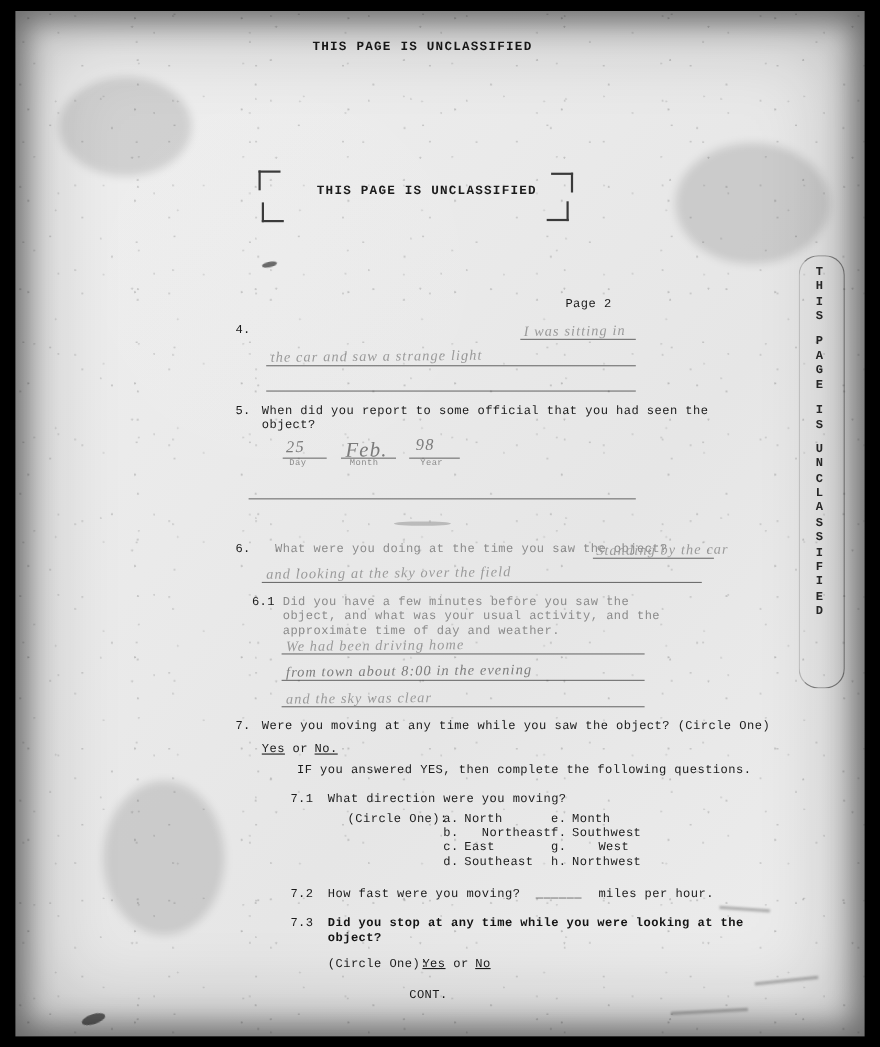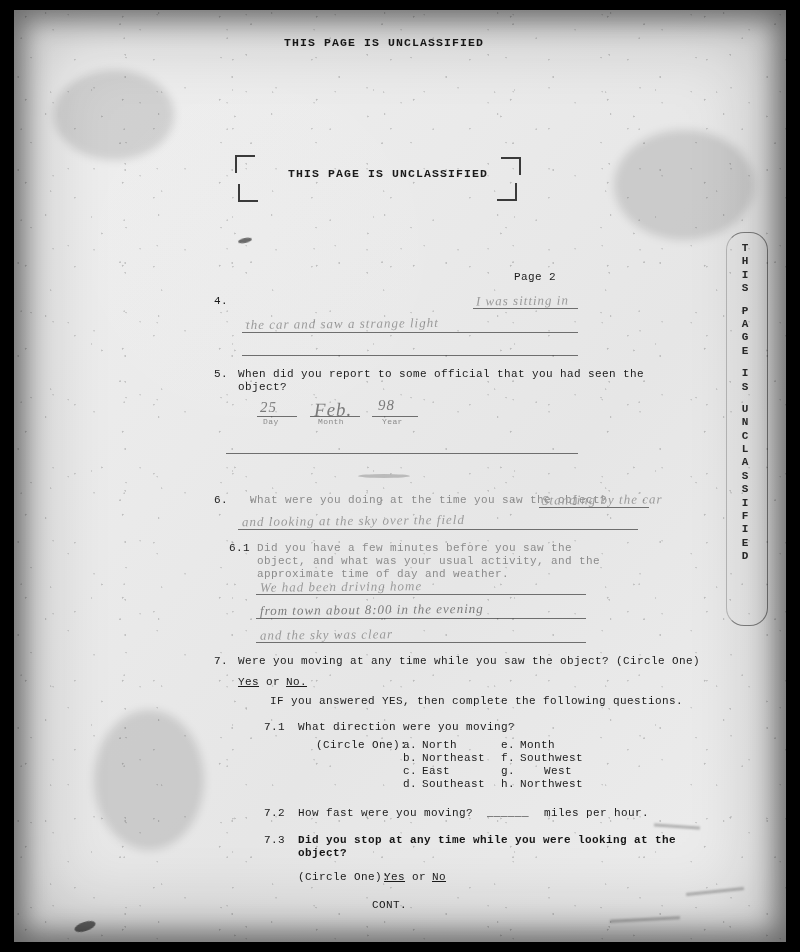--- a/index.html
+++ b/index.html
@@ -274,21 +274,21 @@
     <div class="typed" style="left:256px; top:685px;">IF you answered YES, then complete the following questions.</div>
 
     <div class="typed" style="left:250px; top:711px;">7.1</div>
     <div class="typed" style="left:284px; top:711px;">What direction were you moving?</div>
 
     <div class="typed" style="left:302px; top:729px;">(Circle One):</div>
 
     <div class="typed" style="left:389px; top:729px;">a.</div>
     <div class="typed" style="left:408px; top:729px;">North</div>
     <div class="typed" style="left:389px; top:742px;">b.</div>
-    <div class="typed" style="left:408px; top:742px;">Northeast</div>
+    <div class="typed" style="left:424px; top:742px;">Northeast</div>
     <div class="typed" style="left:389px; top:755px;">c.</div>
     <div class="typed" style="left:408px; top:755px;">East</div>
     <div class="typed" style="left:389px; top:768px;">d.</div>
     <div class="typed" style="left:408px; top:768px;">Southeast</div>
 
     <div class="typed" style="left:487px; top:729px;">e.</div>
     <div class="typed" style="left:506px; top:729px;">Month</div>
     <div class="typed" style="left:487px; top:742px;">f.</div>
     <div class="typed" style="left:506px; top:742px;">Southwest</div>
     <div class="typed" style="left:487px; top:755px;">g.</div>

